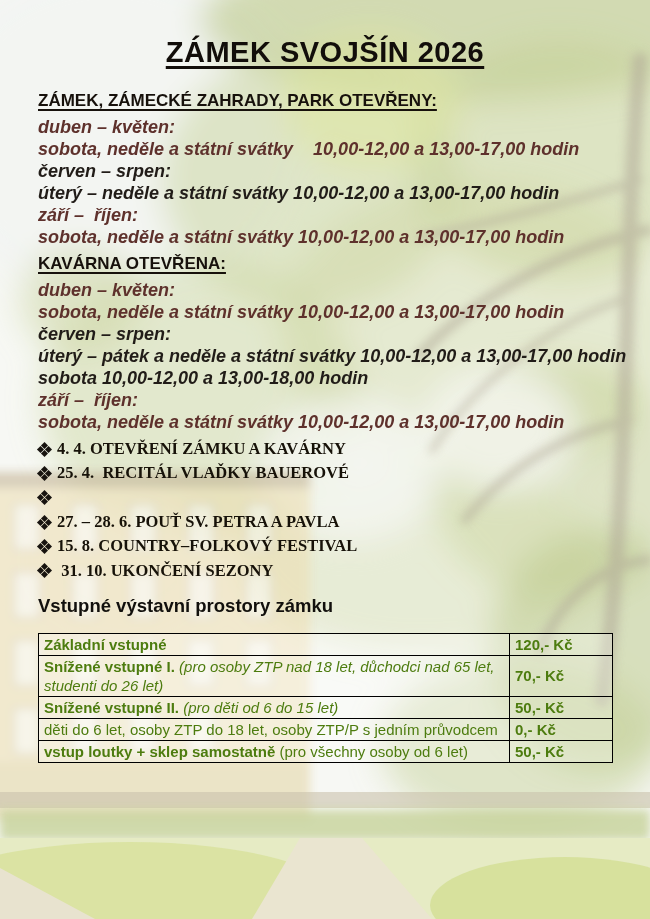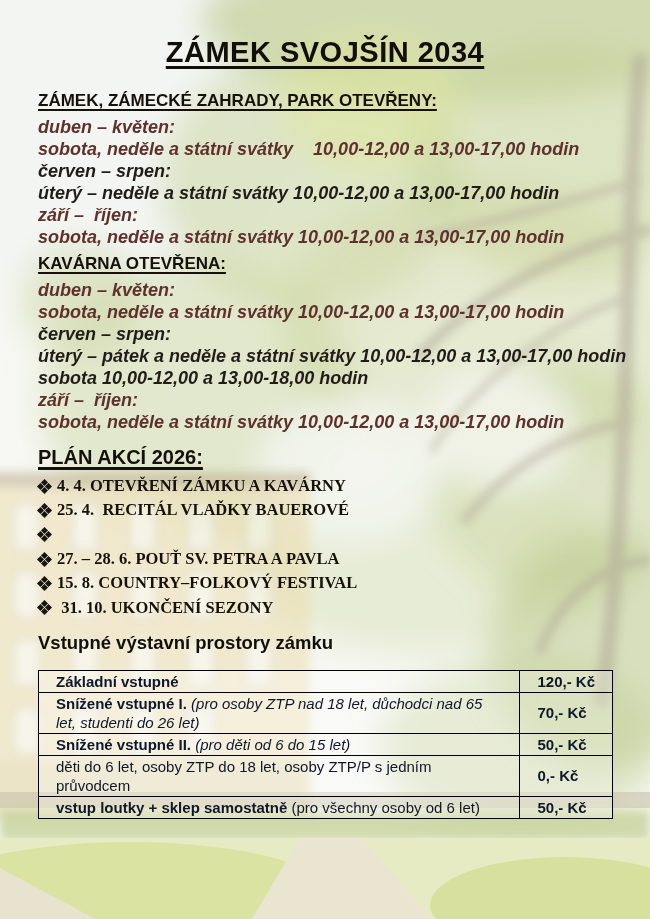--- a/index.html
+++ b/index.html
@@ -25,22 +25,22 @@
   ul.events{list-style:none;margin:4px 0 12px;padding:0;font-family:Liberation Serif, serif;}
   ul.events li{display:flex;align-items:center;height:24.3px;font-size:16.5px;font-weight:bold;
      color:#171209;white-space:pre;}
   .bullet{position:relative;width:13px;height:13px;margin-right:6px;flex:none;display:inline-block;}
   .bullet i{position:absolute;width:5px;height:5px;background:#17130f;transform:rotate(45deg);}
   .bullet i.n{left:4px;top:0;} .bullet i.w{left:0;top:4px;}
   .bullet i.e{left:8px;top:4px;} .bullet i.s{left:4px;top:8px;}
 
   h3.price-h{margin:5px 0 16px;font-size:18.5px;line-height:22px;font-weight:bold;color:#12100d;}
   table.price{border-collapse:collapse;width:575px;background:rgba(255,255,255,0.28);}
-  table.price td{border:1.6px solid #000;font-size:15px;line-height:19px;color:#0f172a;
-     padding:1px 17px;vertical-align:middle;}
+  table.price td{border:1.6px solid #000;font-size:15px;line-height:19px;color:#4d7c0f;
+     padding:1px 5px;vertical-align:middle;}
   td.lbl{width:460px;}
   td.lbl b{font-weight:bold;}
   td.lbl i{font-style:italic;}
   td.prc{text-align:left;font-weight:bold;white-space:nowrap;}
 </style>
 </head>
 <body>
 
 <div class="page">
 
@@ -111,21 +111,21 @@
       <rect x="0" y="838" width="650" height="81" fill="#e6ebc4"></rect>
       <ellipse cx="130" cy="900" rx="210" ry="58" fill="#d8e29e" opacity="0.85"></ellipse>
       <ellipse cx="565" cy="905" rx="135" ry="48" fill="#d3df97" opacity="0.85"></ellipse>
       <polygon points="300,838 362,838 432,919 252,919" fill="#eae5d0"></polygon>
       <polygon points="0,868 95,919 0,919" fill="#e8e3cf"></polygon>
     </g>
   </svg>
 
   <div class="content">
 
-    <h1 class="title">ZÁMEK SVOJŠÍN 2034</h1>
+    <h1 class="title">ZÁMEK SVOJŠÍN 2026</h1>
 
     <section>
       <h2 class="sec first">ZÁMEK, ZÁMECKÉ ZAHRADY, PARK OTEVŘENY:</h2>
       <div class="lines">
         <p class="line tone-brown">duben – květen:</p>
         <p class="line tone-brown">sobota, neděle a státní svátky    10,00-12,00 a 13,00-17,00 hodin</p>
         <p class="line tone-dark">červen – srpen:</p>
         <p class="line tone-dark">úterý – neděle a státní svátky 10,00-12,00 a 13,00-17,00 hodin</p>
         <p class="line tone-brown">září –  říjen:</p>
         <p class="line tone-brown">sobota, neděle a státní svátky 10,00-12,00 a 13,00-17,00 hodin</p>
@@ -139,21 +139,20 @@
         <p class="line tone-brown">sobota, neděle a státní svátky 10,00-12,00 a 13,00-17,00 hodin</p>
         <p class="line tone-dark">červen – srpen:</p>
         <p class="line tone-dark">úterý – pátek a neděle a státní svátky 10,00-12,00 a 13,00-17,00 hodin</p>
         <p class="line tone-dark">sobota 10,00-12,00 a 13,00-18,00 hodin</p>
         <p class="line tone-brown">září –  říjen:</p>
         <p class="line tone-brown">sobota, neděle a státní svátky 10,00-12,00 a 13,00-17,00 hodin</p>
       </div>
     </section>
 
     <section>
-      <h2 class="events-h">PLÁN AKCÍ 2026:</h2>
       <ul class="events">
         <li>
           <span class="bullet"><i class="n"></i><i class="w"></i><i class="e"></i><i class="s"></i></span>
           <span>4. 4. OTEVŘENÍ ZÁMKU A KAVÁRNY</span></li>
         <li>
           <span class="bullet"><i class="n"></i><i class="w"></i><i class="e"></i><i class="s"></i></span>
           <span>25. 4.  RECITÁL VLAĎKY BAUEROVÉ</span></li>
         <li>
           <span class="bullet"><i class="n"></i><i class="w"></i><i class="e"></i><i class="s"></i></span>
           </li>

